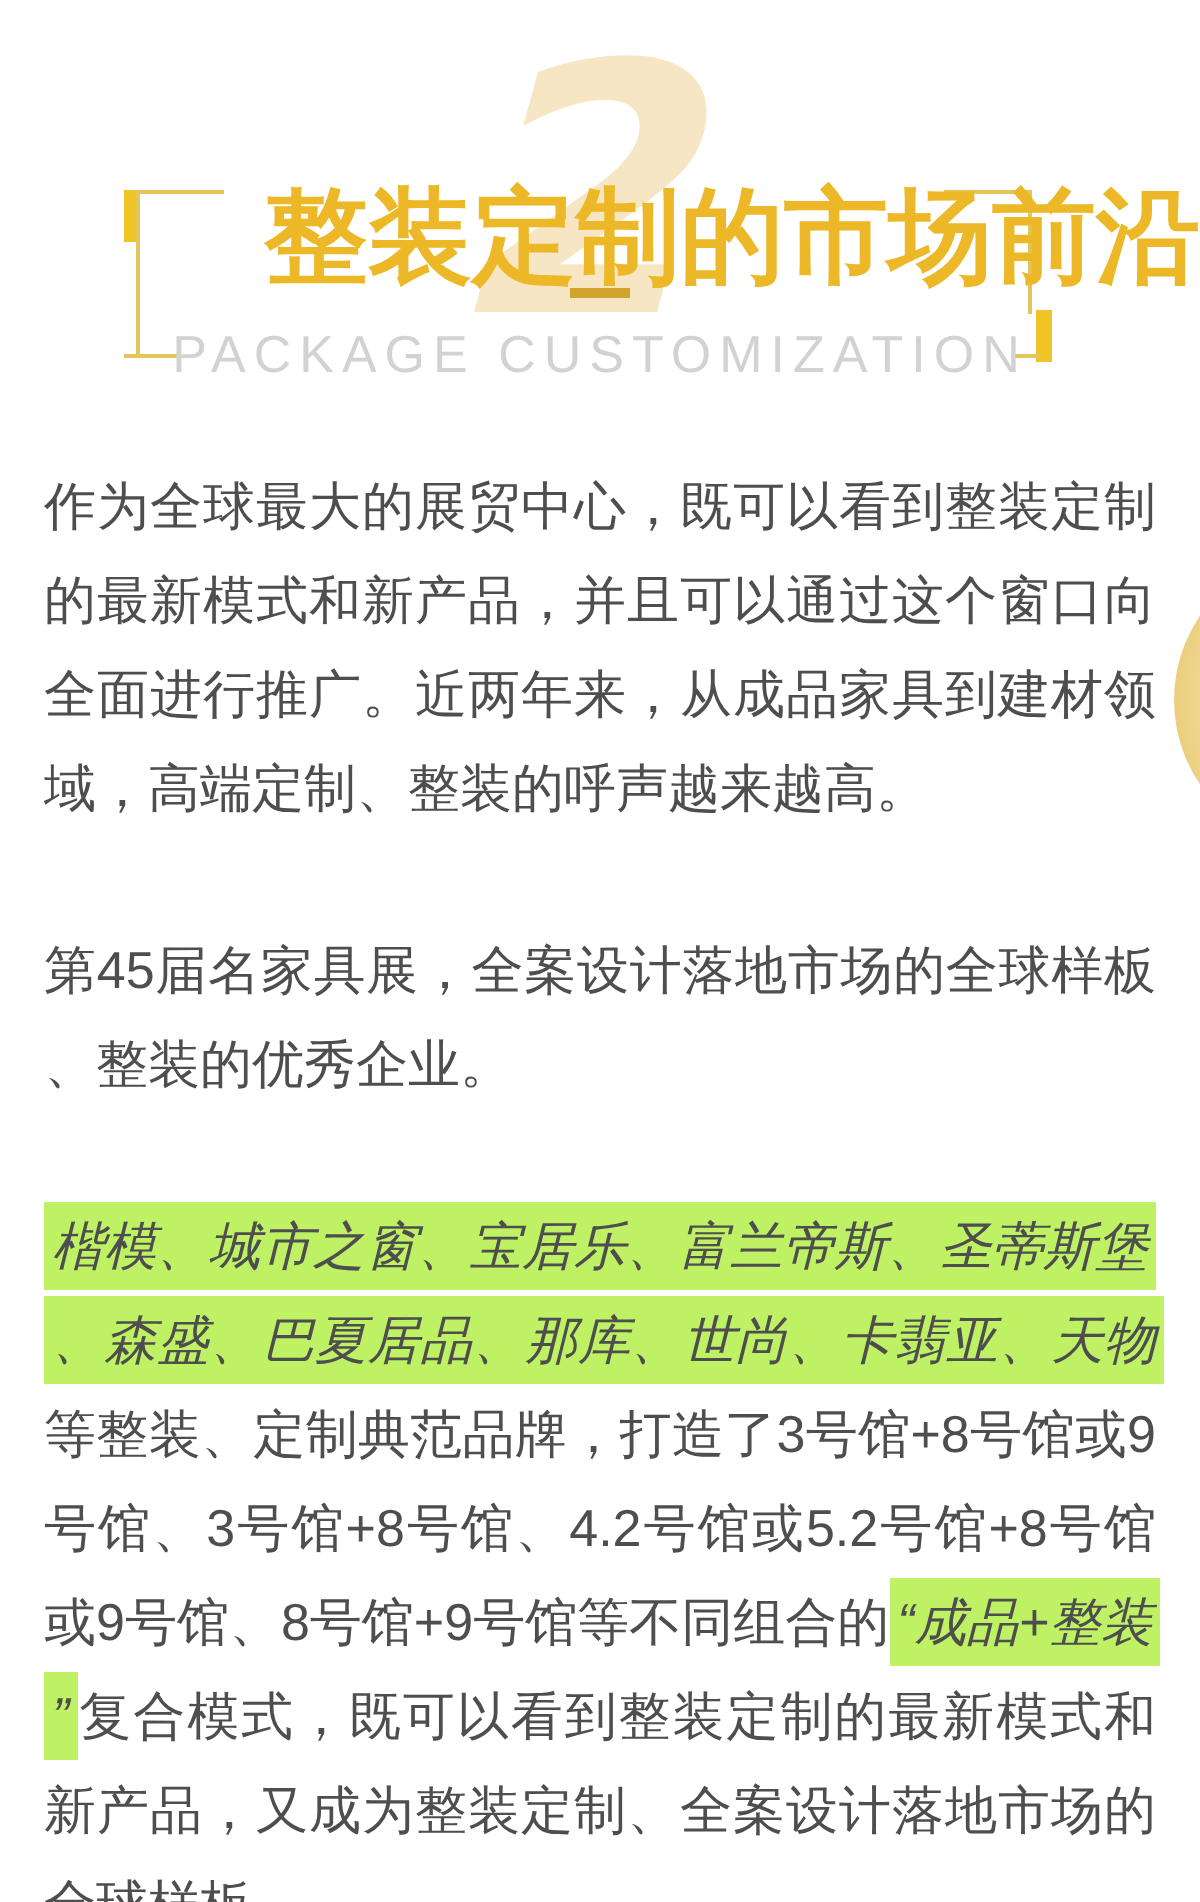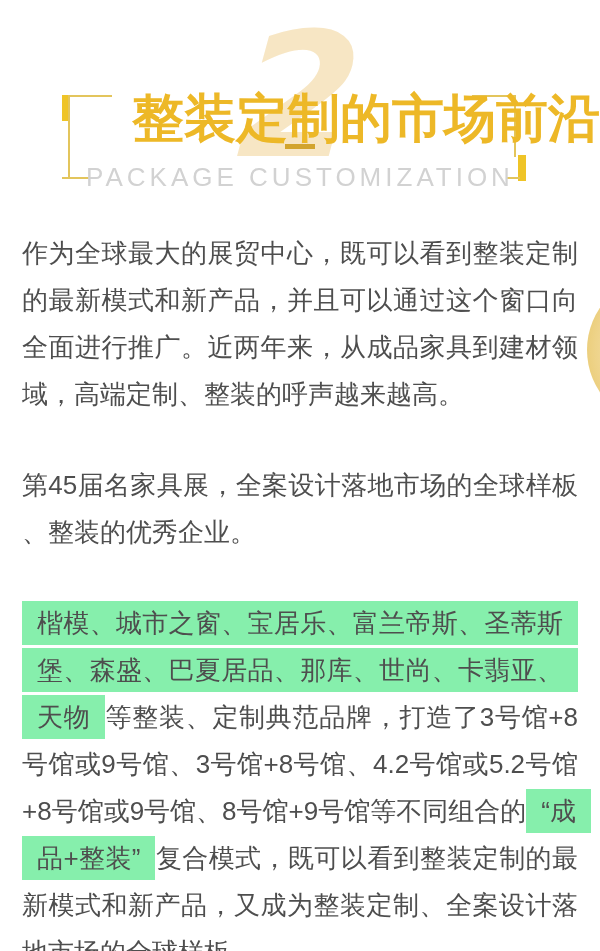--- a/index.html
+++ b/index.html
@@ -98,24 +98,25 @@
   .article p {
     margin: 0 0 44px 0;
     font-size: 26px;
     line-height: 47px;
     color: #4e4e4e;
     text-align: justify;
     word-break: break-all;
     line-break: anywhere;
   }
   .hl {
-    background: #86efac;
-    padding: 7px 15px;
+    background: #bef264;
+    padding: 7px 4px;
     -webkit-box-decoration-break: clone;
     box-decoration-break: clone;
+    font-style: italic;
   }
 </style>
 </head>
 <body>
 
 <div class="page">
 
   <div class="header">
     <div class="watermark">2</div>
 

